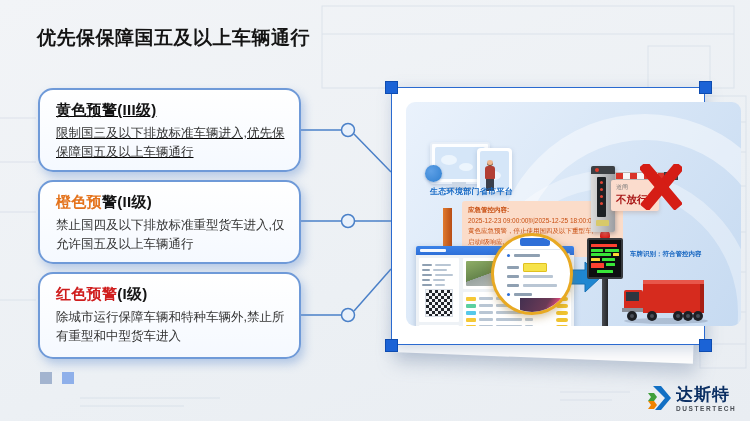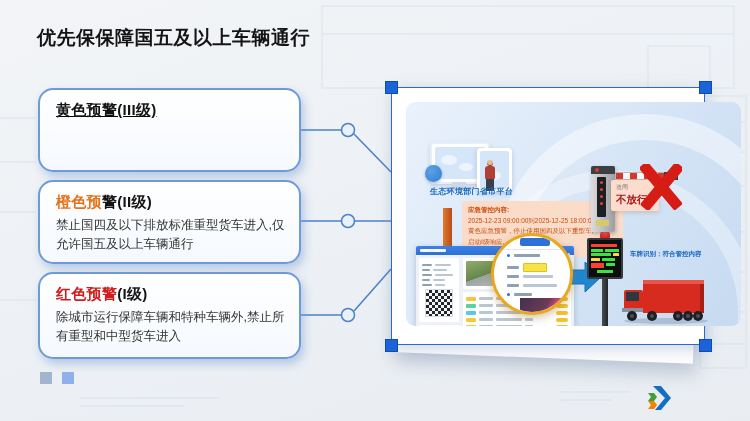--- a/index.html
+++ b/index.html
@@ -159,20 +159,21 @@
       <path d="M301 315 H341"></path>
       <path d="M354 311 L391 269"></path>
       <circle cx="348" cy="130" r="6.5" fill="#e9f1fb"></circle>
       <circle cx="348" cy="221" r="6.5" fill="#e9f1fb"></circle>
       <circle cx="348" cy="315" r="6.5" fill="#e9f1fb"></circle>
     </g>
   </svg>
 
   <div class="card card-1 c-yellow">
     <h3><span class="hl"></span><span>黄色预警(III级)</span></h3>
+    <p>限制国三及以下排放标准车辆进入,优先保保障国五及以上车辆通行</p>
   </div>
   <div class="card card-2 c-orange">
     <h3><span class="hl">橙色预</span><span>警(II级)</span></h3>
     <p>禁止国四及以下排放标准重型货车进入,仅允许国五及以上车辆通行</p>
   </div>
   <div class="card card-3 c-red">
     <h3><span class="hl">红色预警</span><span>(I级)</span></h3>
     <p>除城市运行保障车辆和特种车辆外,禁止所有重型和中型货车进入</p>
   </div>
 
@@ -412,15 +413,19 @@
   <div class="handle h-br"></div>
 
   <div class="sq sq1"></div>
   <div class="sq sq2"></div>
   <div class="logo">
     <svg width="26" height="25">
       <polygon points="7,0 15,0 25,12 15,24 9,24 19,12" fill="#1270c4"></polygon>
       <polygon points="2,7 8,7 11,11 8,15 2,15 5,11" fill="#3f9f3a"></polygon>
       <polygon points="2,15 8,15 11,19 8,23 2,23 5,19" fill="#f08300"></polygon>
     </svg>
+    <div class="logo-text">
+      <div class="cn">达斯特</div>
+      <div class="en">DUSTERTECH</div>
+    </div>
   </div>
 
 </div>
 
 </body></html>

